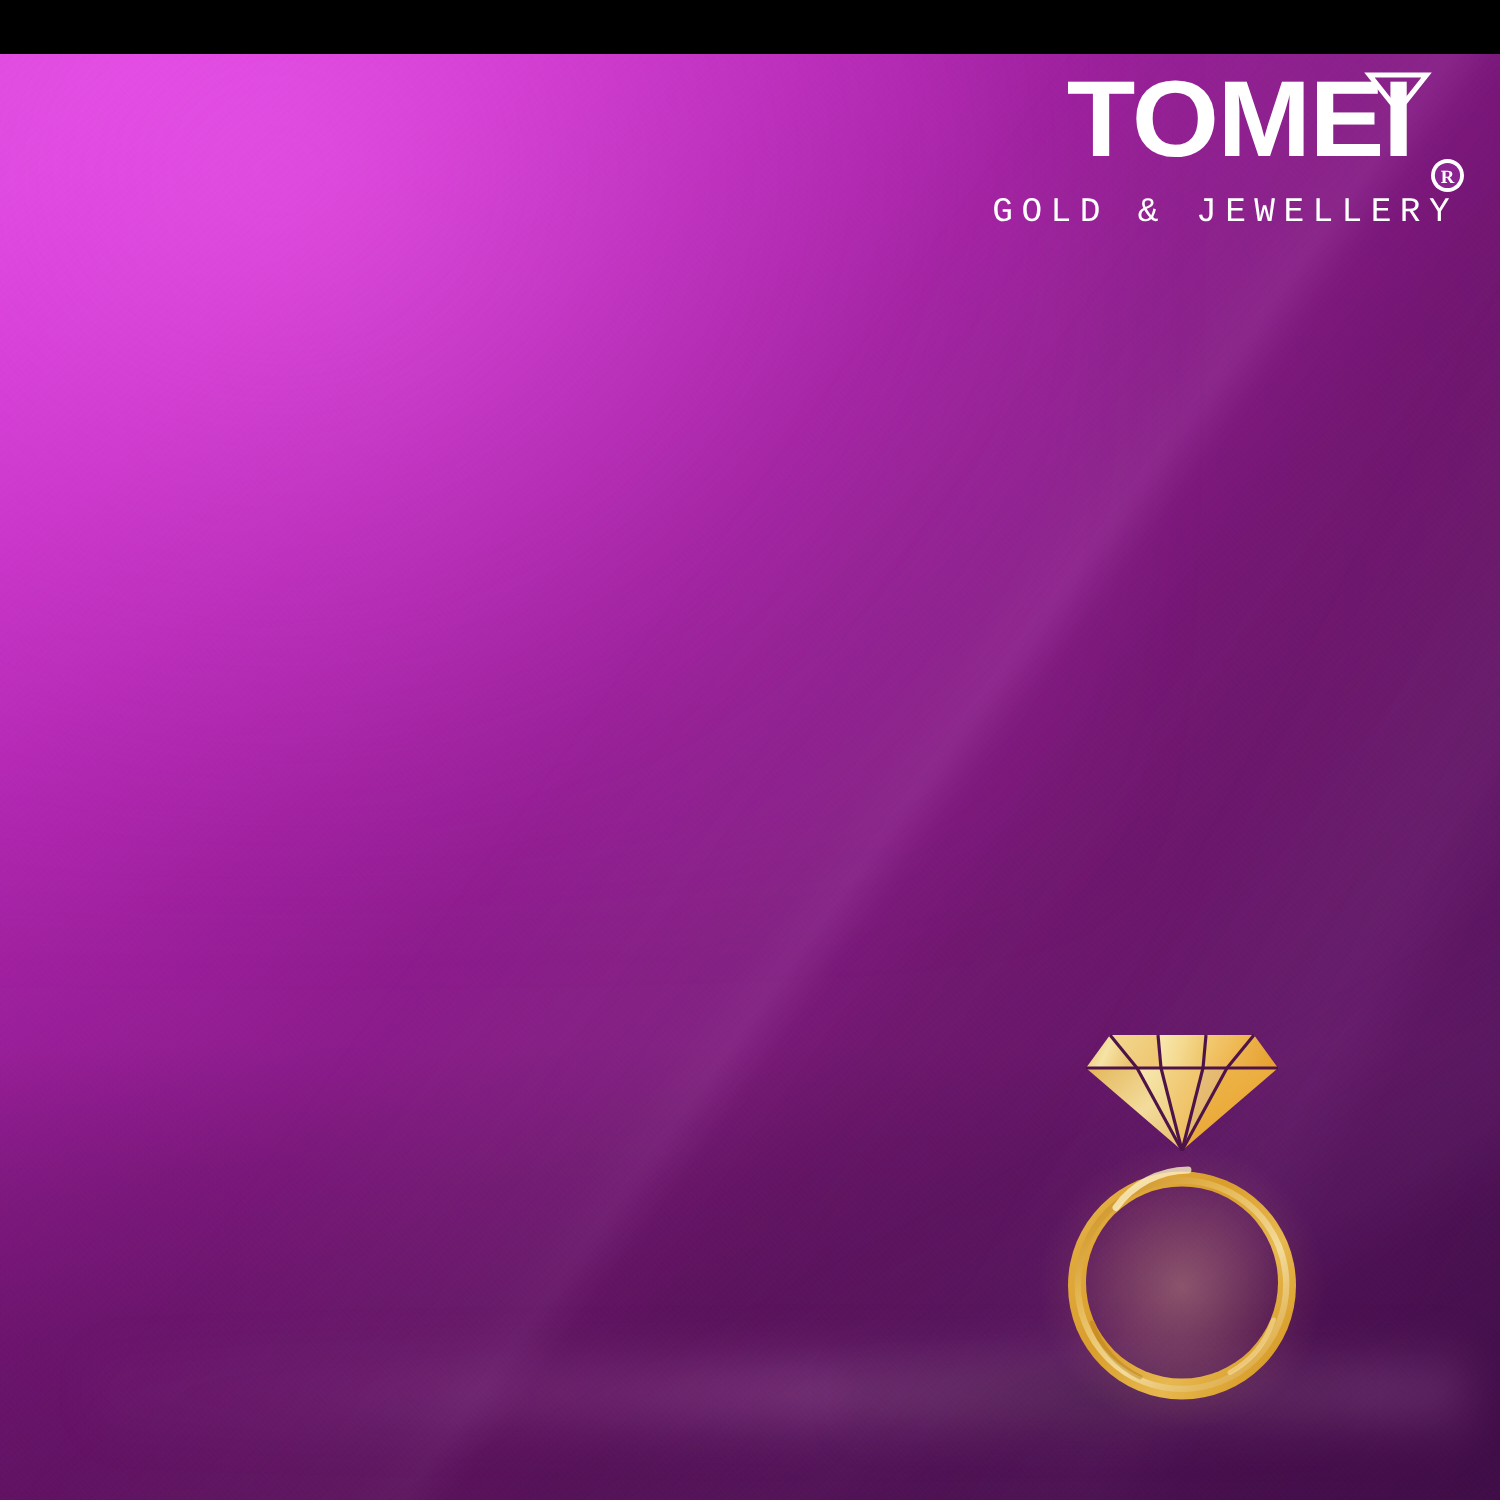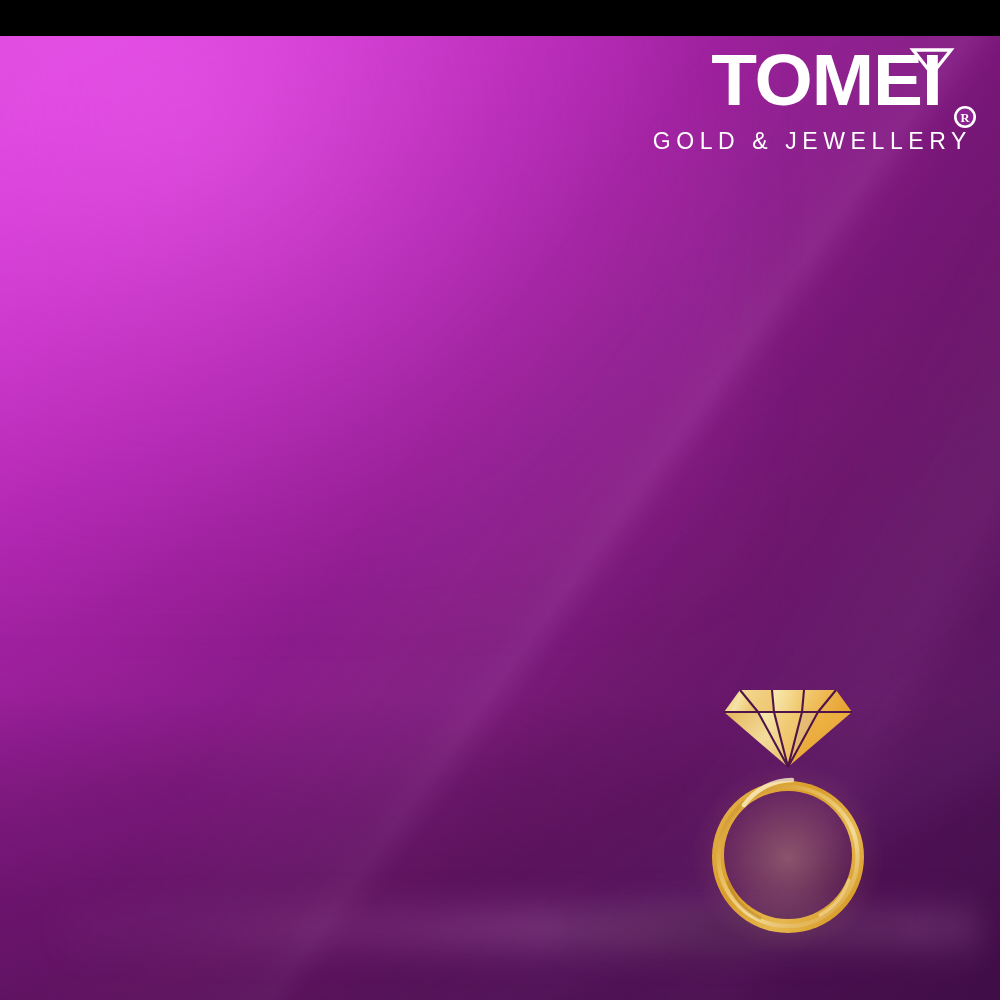--- a/index.html
+++ b/index.html
@@ -189,21 +189,21 @@
     position: absolute;
     right: 0px;
     top: 62px;
     width: 26px;
     height: 26px;
   }
   .logo-tagline {
     display: block;
     margin-top: 2px;
     margin-right: 6px;
-    font-family: Liberation Sans, sans-serif;
+    font-family: Liberation Mono, monospace;
     font-weight: 400;
     font-size: 23px;
     line-height: 26px;
     letter-spacing: 5.6px;
     white-space: nowrap;
   }
 
   
   .copy {
     position: absolute;

